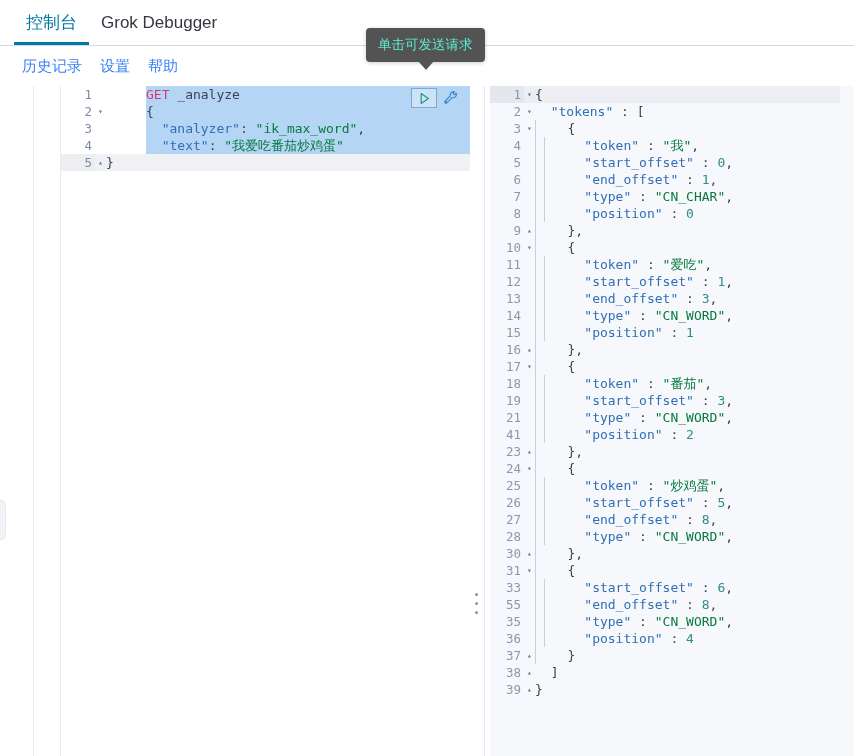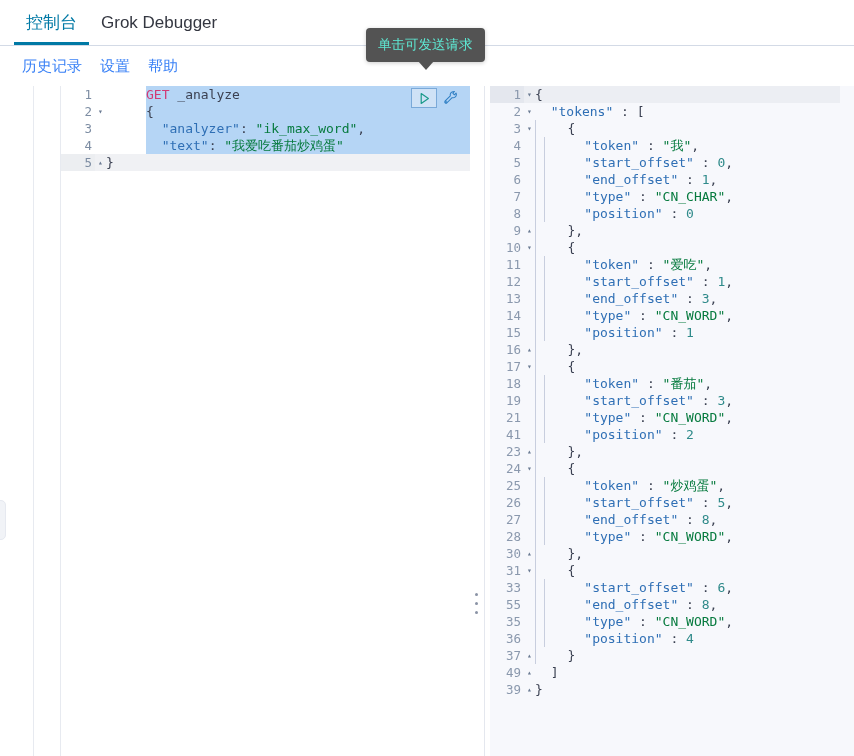--- a/index.html
+++ b/index.html
@@ -384,21 +384,21 @@
         <div class="gutter-cell">36</div>
         <div class="fold"></div>
         <div class="code-cell"><span><span class="indent"></span><span class="indent"></span></span><span>    </span><span class="t-key">"position"</span><span class="t-punc"> : </span><span class="t-num">4</span></div>
       </div>
       <div class="ln-row">
         <div class="gutter-cell">37</div>
         <div class="fold">▴</div>
         <div class="code-cell"><span><span class="indent"></span></span><span>   </span><span class="t-brace">}</span></div>
       </div>
       <div class="ln-row">
-        <div class="gutter-cell">49</div>
+        <div class="gutter-cell">38</div>
         <div class="fold">▴</div>
         <div class="code-cell"><span>  </span><span class="t-punc">]</span></div>
       </div>
       <div class="ln-row">
         <div class="gutter-cell">39</div>
         <div class="fold">▴</div>
         <div class="code-cell"><span class="t-brace">}</span></div>
       </div>
     </div>
 

